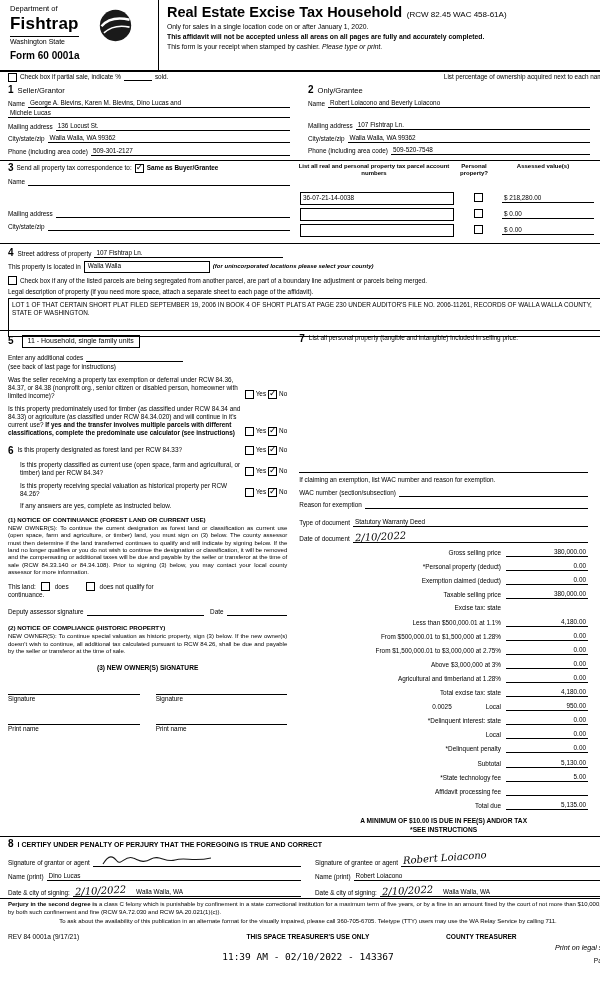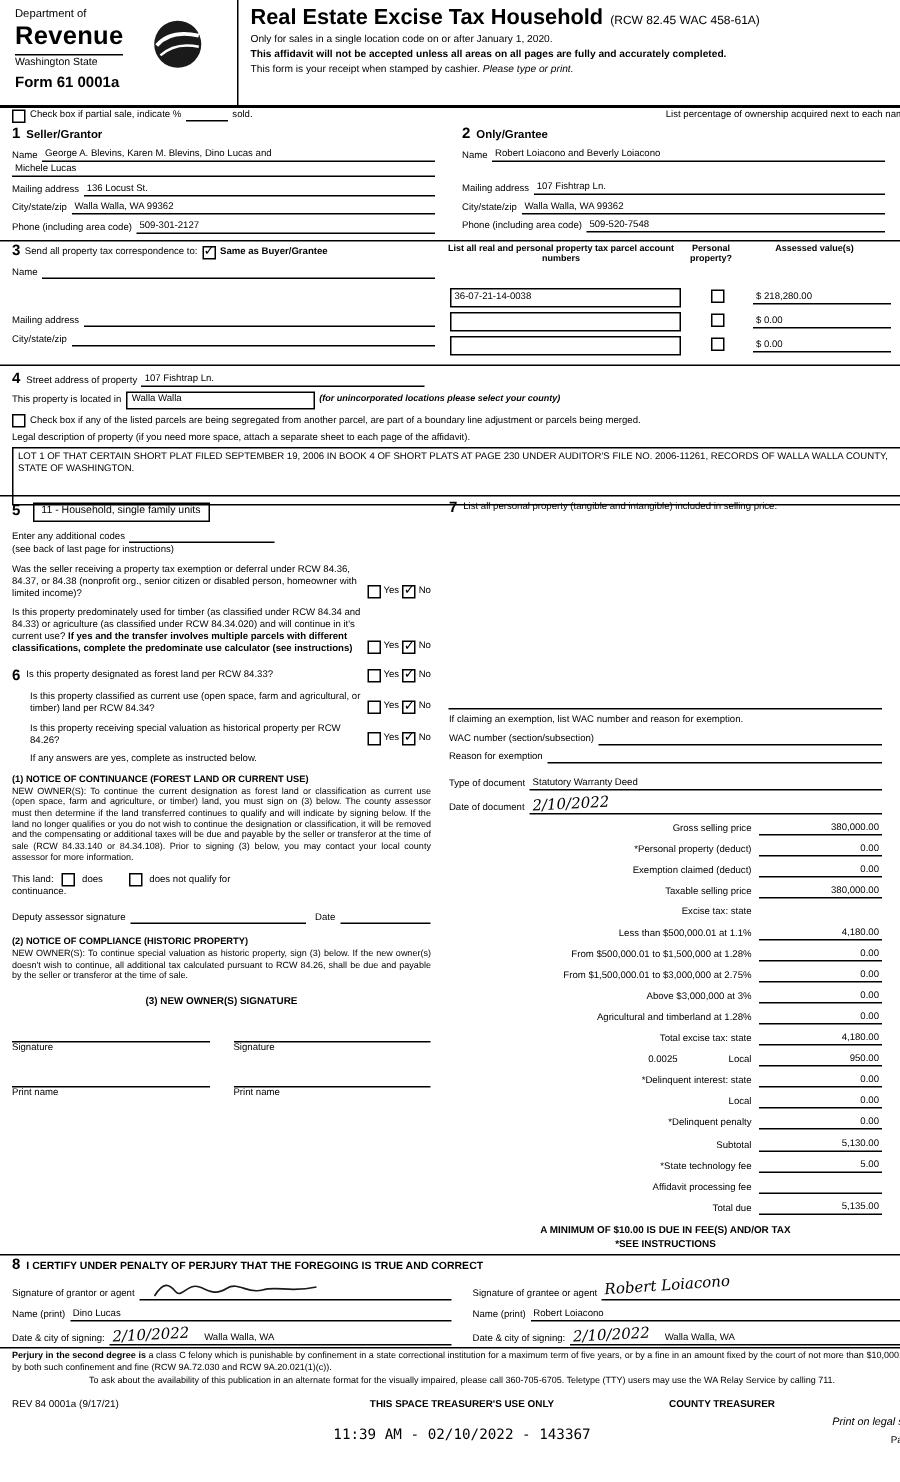--- a/index.html
+++ b/index.html
@@ -3,21 +3,21 @@
 <meta charset="utf-8">
 <style>
   html,body{margin:0;padding:0;background:#fff}
   .page{position:relative;width:600px;height:988px;background:#fff;color:#000;
         font-family:"Liberation Sans","DejaVu Sans",sans-serif;font-size:6.4px;line-height:1.25;overflow:hidden}
   .b{font-weight:bold}.i{font-style:italic}
   .num{font-size:10px;font-weight:bold;line-height:1}
   
   .hdr{position:absolute;top:0;left:0;width:600px;height:70px;border-bottom:2px solid #000;display:flex}
   .logo{width:146px;padding:4px 2px 0 10px}
-  .logo-row{display:flex;align-items:flex-end;gap:20px}
+  .logo-row{display:flex;align-items:center;gap:20px}
   .dept{font-size:7.5px}
   .rev{font-size:17px;font-weight:bold;letter-spacing:.2px}
   .wa{font-size:7px;border-top:1px solid #000;margin-top:1px;padding-top:1px}
   .logo-svg{width:33px;height:33px;flex:none}
   .formno{font-size:10px;font-weight:bold;margin-top:4px}
   .titlebox{flex:1;border-left:1px solid #000;padding:3px 6px 0 8px}
   .title{font-size:14.5px;font-weight:bold}
   .rcw{font-size:8px;margin-left:3px}
   .note{font-size:6.8px;margin-top:1.5px}
   
@@ -27,21 +27,21 @@
   .cb{display:inline-block;width:7px;height:7px;border:1px solid #000;position:relative;flex:none;background:#fff;vertical-align:-1px}
   .cb[data-checked="true"]::after{content:"\2713";position:absolute;left:0;top:-2.5px;font-size:9px;font-weight:bold}
   
   .topbar{position:absolute;top:70px;left:0;width:600px;height:14px;display:flex;align-items:center;justify-content:space-between;padding:0 10px 0 8px}
   .tbl{display:flex;align-items:center;gap:3px}
   .pctline{display:inline-block;width:28px;border-bottom:1px solid #000;height:7px}
   
   .parties{position:absolute;top:84px;left:0;width:600px;height:76px;display:flex}
   .pcol{width:300px;padding:1px 10px 0 8px}
   .sechead{display:flex;align-items:baseline;gap:4px;margin-bottom:1px}
-  .sh{font-size:7.6px;font-weight:bold}
+  .sh{font-size:7.6px;font-weight:normal}
   
   .sec3{position:absolute;top:160px;left:0;width:600px;height:83px;border-top:1px solid #000;display:flex}
   .s3l{width:300px;padding:2px 8px}
   .s3r{width:300px;padding:2px 6px 0 0}
   .s3hdr{display:flex;text-align:center;font-weight:bold;font-size:6px;line-height:1.15}
   .s3c1{width:152px}.s3c2{width:48px}.s3c3{width:90px}
   .s3row{display:flex;align-items:center;margin-top:3px}
   .parcelbox{width:148px;height:11px;border:1px solid #000;padding:0 2px;display:flex;align-items:center;margin-left:2px}
   .s3cb{width:48px;text-align:center}
   .s3val{width:88px;border-bottom:1px solid #000;padding:0 2px;min-height:8px}
@@ -95,30 +95,30 @@
 </head>
 <body>
 
 <div class="page">
 
   <div class="hdr">
     <div class="logo">
       <div class="logo-row">
         <div>
           <div class="dept">Department of</div>
-          <div class="rev">Revenue</div>
+          <div class="rev">Fishtrap</div>
           <div class="wa">Washington State</div>
         </div>
         <svg class="logo-svg" viewBox="0 0 40 40">
           <circle cx="20" cy="20" r="19" fill="#1a1a1a"></circle>
           <path d="M3 21 Q14 8 37 13" stroke="#fff" stroke-width="3" fill="none"></path>
           <path d="M6 29 Q18 18 37 22" stroke="#fff" stroke-width="2" fill="none"></path>
         </svg>
       </div>
-      <div class="formno">Form 61 0001a</div>
+      <div class="formno">Form 60 0001a</div>
     </div>
     <div class="titlebox">
       <div>
         <span class="title">Real Estate Excise Tax Household</span>
         <span class="rcw">(RCW 82.45 WAC 458-61A)</span>
       </div>
       <div class="note">Only for sales in a single location code on or after January 1, 2020.</div>
       <div class="note b">This affidavit will not be accepted unless all areas on all pages are fully and accurately completed.</div>
       <div class="note"><span>This form is your receipt when stamped by cashier. </span><span class="i">Please type or print.</span></div>
     </div>

